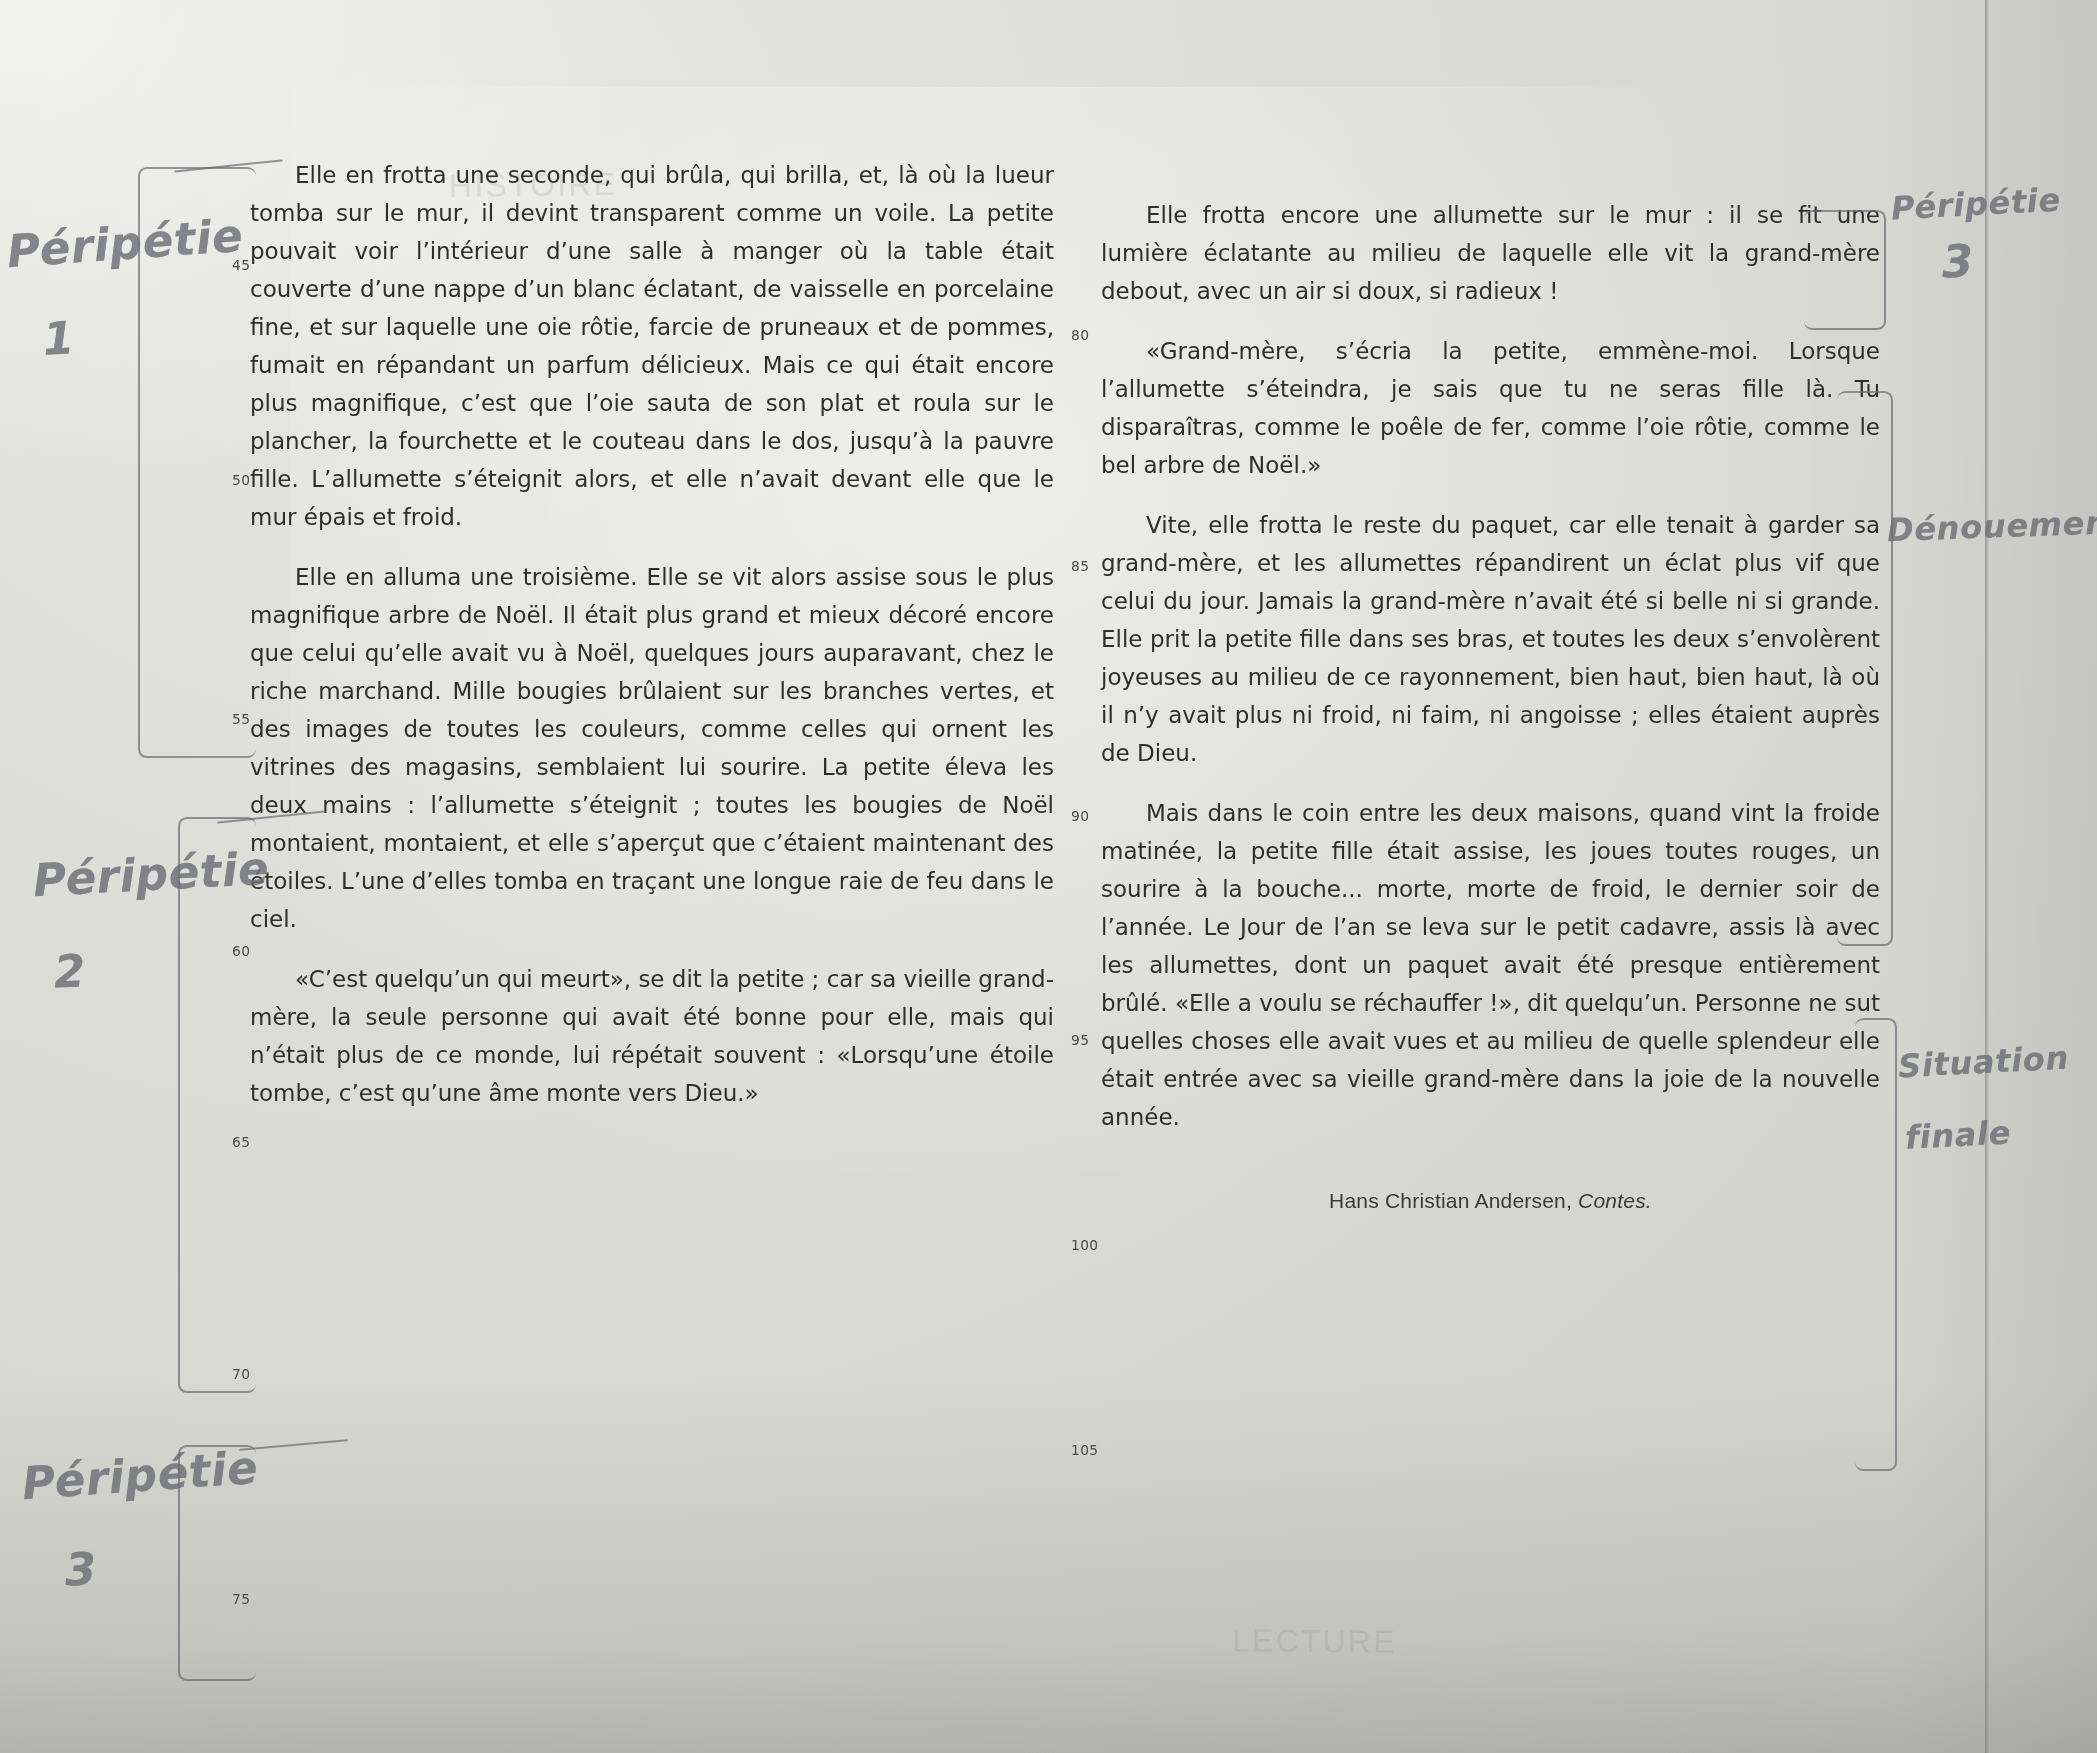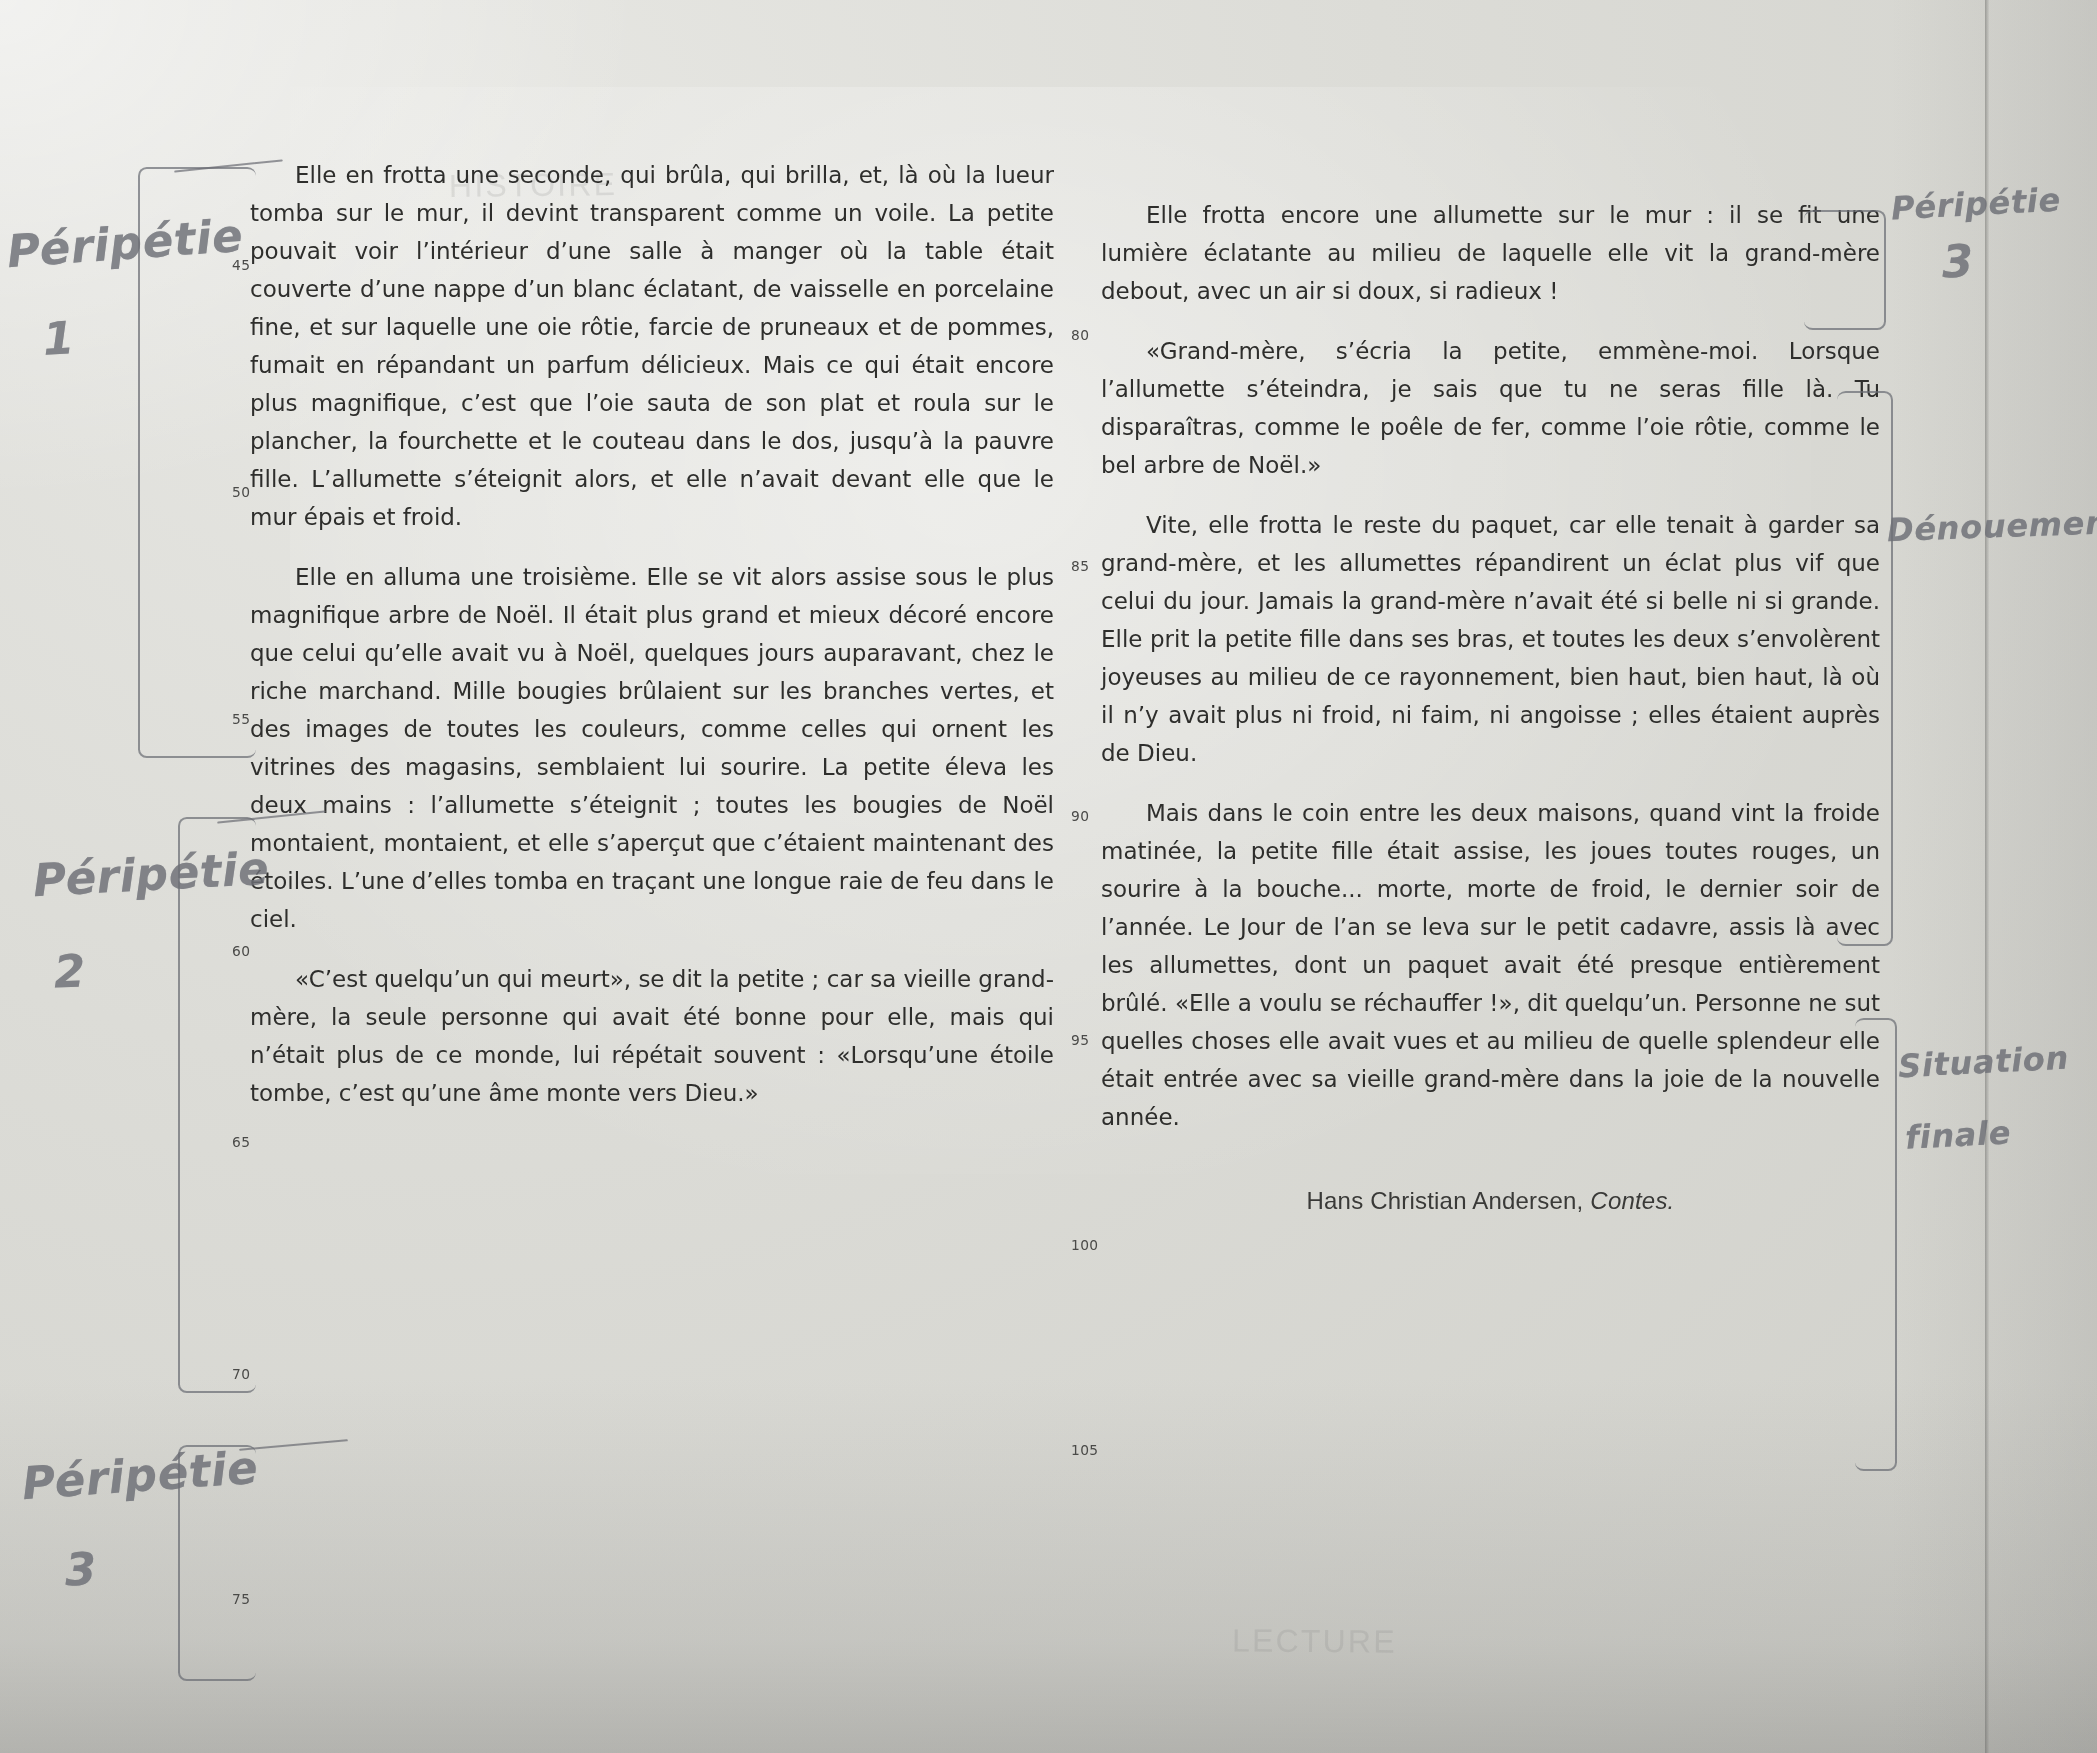--- a/index.html
+++ b/index.html
@@ -89,21 +89,21 @@
     font-size: 13.8px;
     color: #4a4a48;
     vertical-align: 1.4px;
     letter-spacing: 0.4px;
   }
 
   .credit {
     margin-top: 46px;
     text-align: center;
     font-family: "Liberation Sans", sans-serif;
-    font-size: 24px;
+    font-size: 21px;
     color: #3a3a38;
     letter-spacing: 0.2px;
   }
   .credit .work { font-style: italic; }
 
   
   .hand {
     position: absolute;
     font-family: "DejaVu Sans", sans-serif;
     color: #6d6f76;
@@ -181,21 +181,21 @@
         <span>Mais dans le coin entre les deux maisons, quand vint la froide matinée, la petite fille était assise, les joues toutes rouges, un sourire à la bouche... morte, morte de froid, le dernier soir de l’année. Le Jour de l’an se leva sur le petit cadavre, assis là avec les allumettes, dont un paquet avait été presque entièrement brûlé. «Elle a voulu se réchauffer !», dit quelqu’un. Personne ne sut quelles choses elle avait vues et au milieu de quelle splendeur elle était entrée avec sa vieille grand-mère dans la joie de la nouvelle année.</span>
       </p>
       <div class="credit">
         <span>Hans Christian Andersen,</span>
         <span class="work">Contes.</span>
       </div>
     </div>
   </div>
 
   <span class="lineno" style="position:absolute; left:232px; top:257px;">45</span>
-  <span class="lineno" style="position:absolute; left:232px; top:484px;text-align:center;">50</span>
+  <span class="lineno" style="position:absolute; left:232px; top:472px;text-align:center;">50</span>
   <span class="lineno" style="position:absolute; left:232px; top:711px;">55</span>
   <span class="lineno" style="position:absolute; left:232px; top:913px;margin-top:30px;">60</span>
   <span class="lineno" style="position:absolute; left:232px; top:1134px;">65</span>
   <span class="lineno" style="position:absolute; left:232px; top:1366px;">70</span>
   <span class="lineno" style="position:absolute; left:232px; top:1591px;">75</span>
 
   <span class="lineno" style="position:absolute; left:1071px; top:327px;">80</span>
   <span class="lineno" style="position:absolute; left:1071px; top:558px;text-align:right;">85</span>
   <span class="lineno" style="position:absolute; left:1071px; top:808px;">90</span>
   <span class="lineno" style="position:absolute; left:1071px; top:1032px;">95</span>

